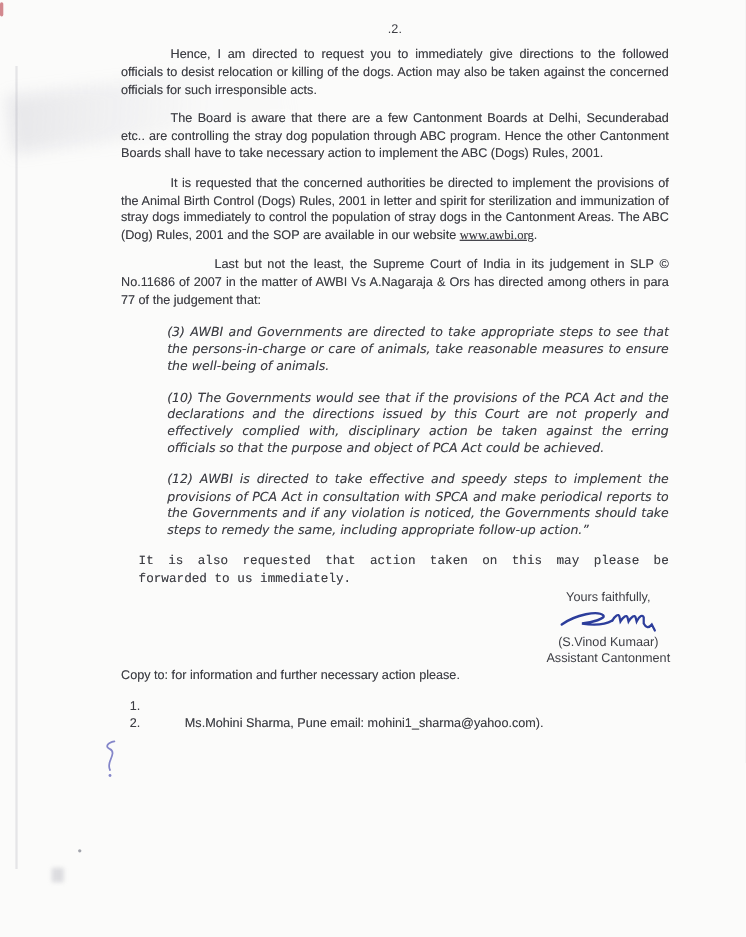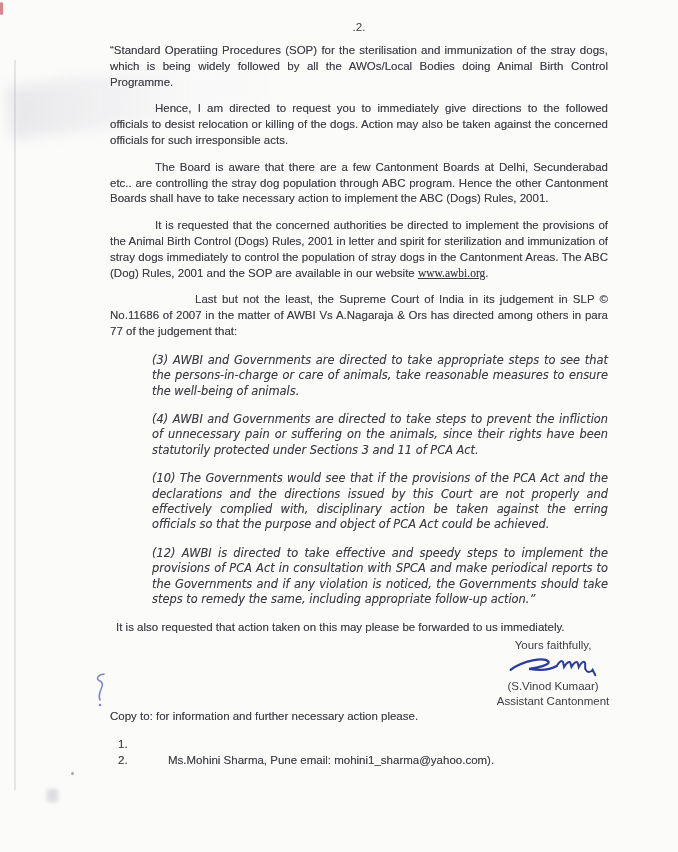--- a/index.html
+++ b/index.html
@@ -16,21 +16,21 @@
   p.indent{text-indent:45px;}
   p.bigindent{text-indent:85px;}
   .link{text-decoration:underline;font-family:Liberation Serif, serif;}
   blockquote.q{
     margin:13px 0 10px 42px;padding:0;width:456px;
     font-family:"DejaVu Sans", sans-serif;font-style:italic;
     font-size:11.4px;line-height:15.4px;text-align:justify;
     text-shadow:0 0 .5px rgba(61,62,68,.45);
   }
   blockquote.last{margin-bottom:13px;}
-  p.request{margin:0 0 2px 6px;}
+  p.request{margin:0 0 2px 16px;font-family:Liberation Mono, monospace;}
   .sigblock{
     width:118px;margin-left:auto;margin-right:-4px;text-align:center;
     font-size:11.5px;line-height:15px;
   }
   .sigblock .vale{white-space:nowrap;text-align:center;}
   .sig-svg{display:block;margin:1px auto -1px auto;}
   .copy{margin:15px 0 12px 2px;font-size:11.5px;line-height:15.8px;text-align:left;text-indent:0;}
   .li{display:flex;font-size:11.5px;line-height:16px;margin-left:8px;
       text-shadow:0 0 .5px rgba(61,62,68,.5);}
   .li .num{width:50px;flex:0 0 50px;}
@@ -61,32 +61,30 @@
 
   <svg class="pen-mark" width="22" height="42" viewBox="0 0 22 42">
     <path d="M14,3 C8,4 5,8 10,10 C14,12 12,16 10,21 C9,24 9,27 10,29" fill="none" stroke="#8486c9" stroke-width="1.6" stroke-linecap="round"></path>
     <circle cx="10" cy="34" r="1.3" fill="#8486c9"></circle>
   </svg>
 
   <div class="content">
 
     <div class="pagenum">.2.</div>
 
-    <p class="body">“Standard Operatiing Procedures (SOP) for the sterilisation and immunization of the stray dogs, which is being widely followed by all the AWOs/Local Bodies doing Animal Birth Control Programme.</p>
 
     <p class="body indent">Hence, I am directed to request you to immediately give directions to the followed officials to desist relocation or killing of the dogs. Action may also be taken against the concerned officials for such irresponsible acts.</p>
 
     <p class="body indent">The Board is aware that there are a few Cantonment Boards at Delhi, Secunderabad etc.. are controlling the stray dog population through ABC program. Hence the other Cantonment Boards shall have to take necessary action to implement the ABC (Dogs) Rules, 2001.</p>
 
     <p class="body indent"><span>It is requested that the concerned authorities be directed to implement the provisions of the Animal Birth Control (Dogs) Rules, 2001 in letter and spirit for sterilization and immunization of stray dogs immediately to control the population of stray dogs in the Cantonment Areas. The ABC (Dog) Rules, 2001 and the SOP are available in our website </span><span class="link">www.awbi.org</span><span>.</span></p>
 
     <p class="body bigindent">Last but not the least, the Supreme Court of India in its judgement in SLP © No.11686 of 2007 in the matter of AWBI Vs A.Nagaraja &amp; Ors has directed among others in para 77 of the judgement that:</p>
 
     <blockquote class="q">(3) AWBI and Governments are directed to take appropriate steps to see that the persons-in-charge or care of animals, take reasonable measures to ensure the well-being of animals.</blockquote>
-    <blockquote class="q">(4) AWBI and Governments are directed to take steps to prevent the infliction of unnecessary pain or suffering on the animals, since their rights have been statutorily protected under Sections 3 and 11 of PCA Act.</blockquote>
     <blockquote class="q">(10) The Governments would see that if the provisions of the PCA Act and the declarations and the directions issued by this Court are not properly and effectively complied with, disciplinary action be taken against the erring officials so that the purpose and object of PCA Act could be achieved.</blockquote>
     <blockquote class="q last">(12) AWBI is directed to take effective and speedy steps to implement the provisions of PCA Act in consultation with SPCA and make periodical reports to the Governments and if any violation is noticed, the Governments should take steps to remedy the same, including appropriate follow-up action.”</blockquote>
 
     <p class="body request">It is also requested that action taken on this may please be forwarded to us immediately.</p>
 
     <div class="sigblock">
       <div class="vale">Yours faithfully,</div>
       <svg class="sig-svg" width="92" height="26" viewBox="0 0 100 28">
         <path d="M4,17 C18,7 40,3 45,8 C48,11 34,15 24,16 C36,18 47,17 54,13" fill="none" stroke="#2c3d9b" stroke-width="2.4" stroke-linecap="round"></path>
         <path d="M54,13 C57,8 60,6 61,9 L62,14 C65,9 68,7 69,10 L70,14 C73,9 76,7 77,10 L78,14 C81,8 84,7 85,10 L85,16 C87,20 90,21 93,17 L96,23" fill="none" stroke="#2c3d9b" stroke-width="2.2" stroke-linecap="round"></path>

